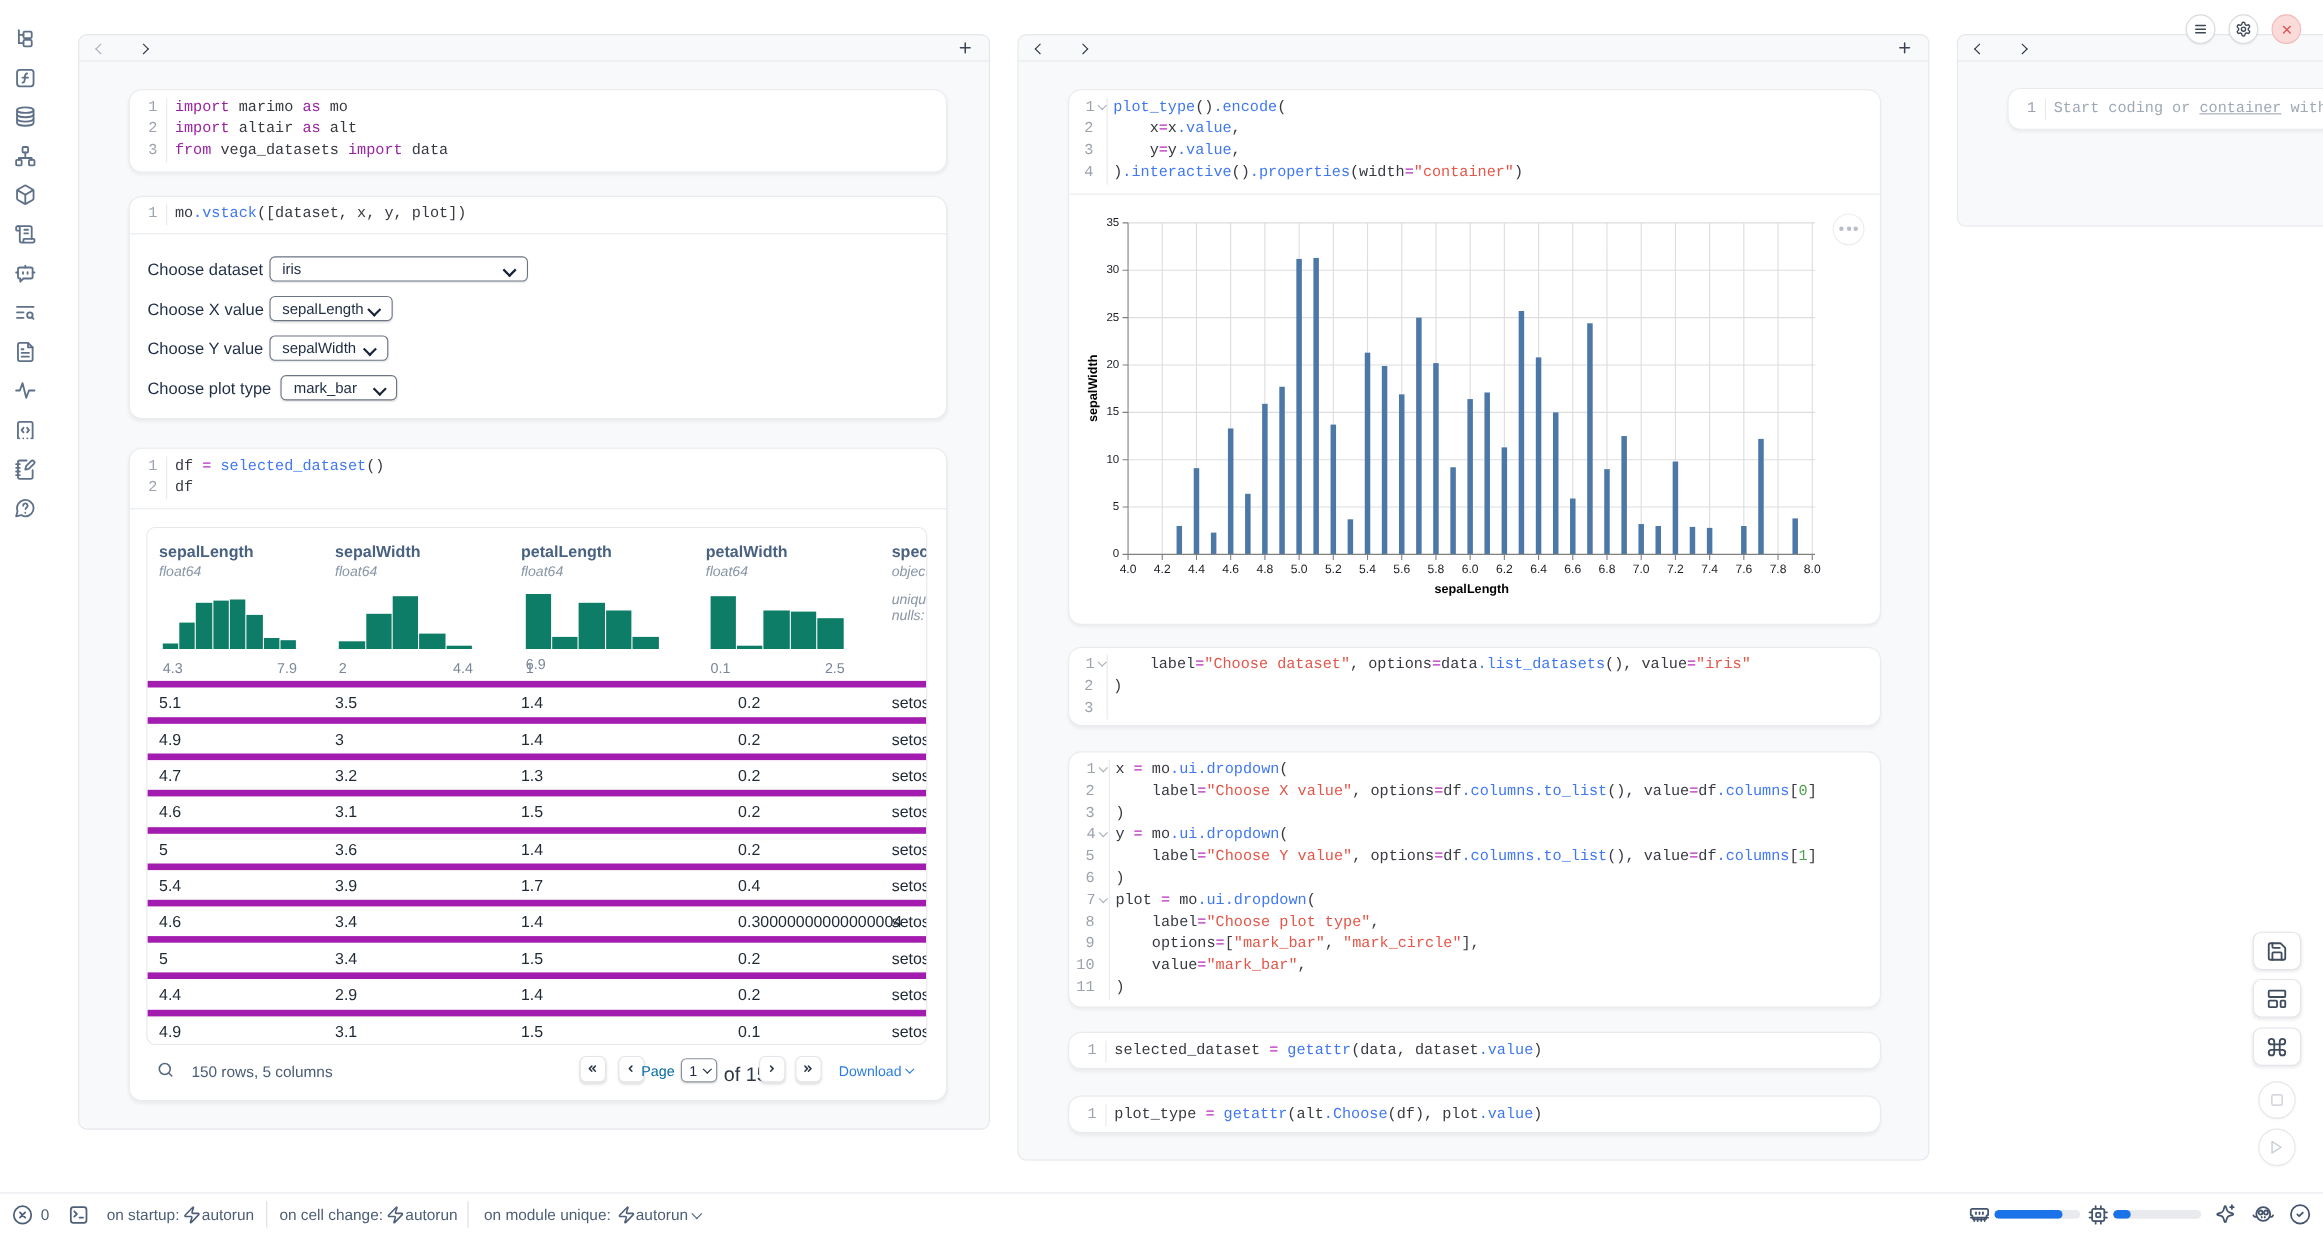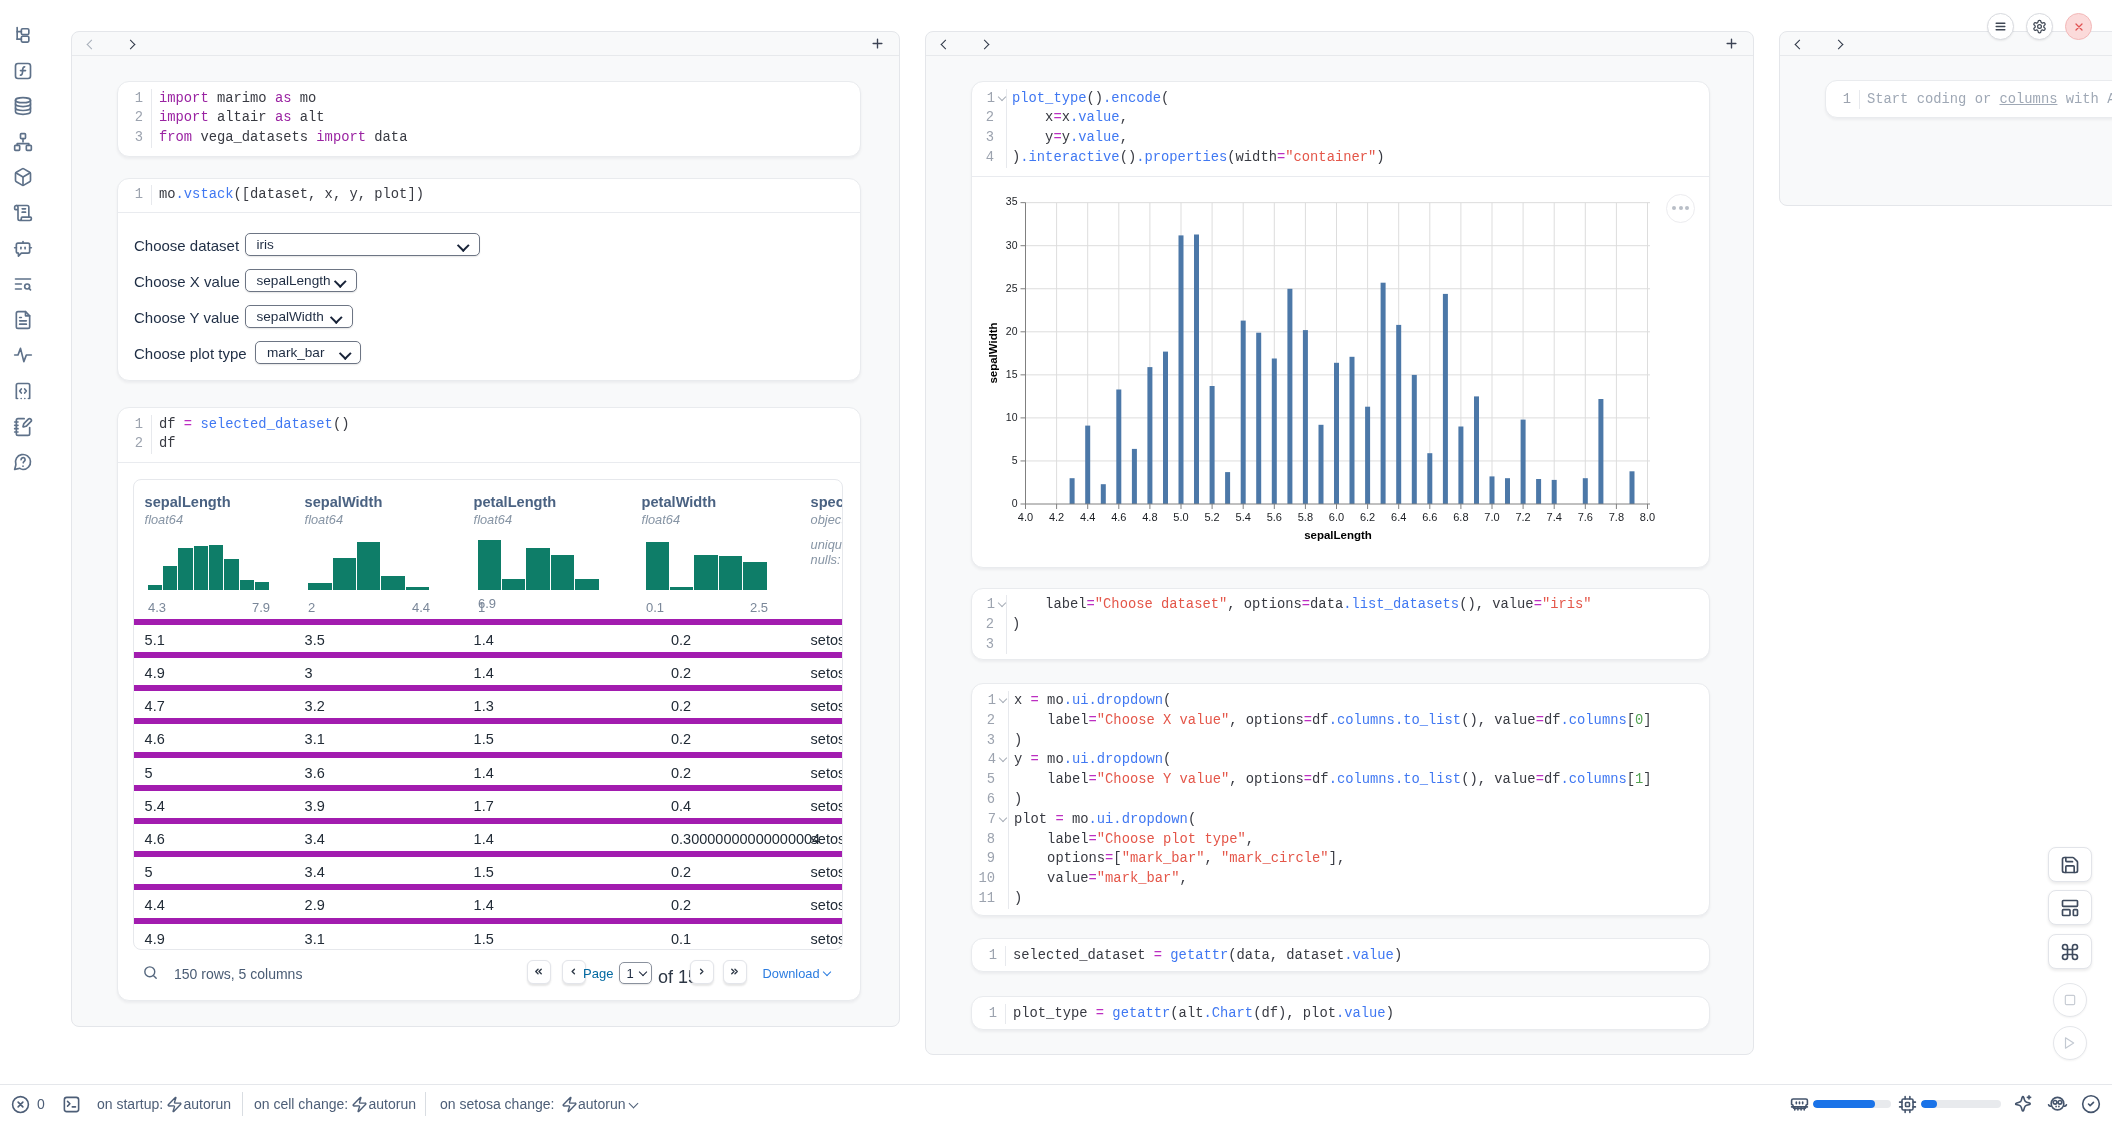--- a/index.html
+++ b/index.html
@@ -480,36 +480,36 @@
         </div>
    <div class="lines"><div>selected_dataset <span class="o">=</span> <span class="f">getattr</span>(data, dataset<span class="f">.value</span>)</div></div>
   </div>
  </div>
 
  <div class="cell" style="left:45px;top:964px;width:739px;height:34px;">
   <div class="code">
    <div class="gut" style="width:25px;">
           <div>1</div>
         </div>
-   <div class="lines"><div>plot_type <span class="o">=</span> <span class="f">getattr</span>(alt<span class="f">.Chart</span>(df), plot<span class="f">.value</span>)</div></div>
+   <div class="lines"><div>plot_type <span class="o">=</span> <span class="f">getattr</span>(alt<span class="f">.Choose</span>(df), plot<span class="f">.value</span>)</div></div>
   </div>
  </div>
 </div>
 
 <div class="col" id="col3" style="left:1779px;top:31px;width:828px;height:175px;">
  <div class="colhead">
   <span class="chev l" style="position:absolute;left:16px;top:9px;"></span>
   <span class="chev r" style="position:absolute;left:55px;top:9px;"></span>
  </div>
  <div class="cell" style="left:45px;top:47.5px;width:739px;height:38px;">
   <div class="code" style="padding:9px 0;">
    <div class="gut" style="width:25px;">
           <div>1</div>
         </div>
-   <div class="lines" style="color:#9fa8b5;"><div>Start coding or <span style="text-decoration:underline;">columns</span> with AI</div></div>
+   <div class="lines" style="color:#9fa8b5;"><div>Start coding or <span style="text-decoration:underline;">container</span> with AI</div></div>
   </div>
  </div>
 </div>
 
 <div id="topright">
  <div class="abs" style="left:1987px;top:13px;width:27px;height:27px;border:1px solid #d8dadf;border-radius:50%;background:#fff;box-shadow:0 1px 2px rgba(0,0,0,.07);box-sizing:border-box;">
   <svg width="13" height="13" viewBox="0 0 24 24" fill="none" stroke="#3f4754" stroke-width="2.6" stroke-linecap="round" style="margin:6px;">
         <path d="M4 6h16M4 12h16M4 18h16"></path>
       </svg>
  </div>
@@ -574,21 +574,21 @@
       <path d="M4 14a1 1 0 0 1-.78-1.63l9.9-10.2a.5.5 0 0 1 .86.46l-1.92 6.02A1 1 0 0 0 13 10h7a1 1 0 0 1 .78 1.63l-9.9 10.2a.5.5 0 0 1-.86-.46l1.92-6.02A1 1 0 0 0 11 14z"></path>
     </svg>
  <div class="abs" style="left:183.5px;top:11px;">autorun</div>
  <div class="abs" style="left:242px;top:7px;width:1px;height:24px;background:#d9dde2;"></div>
  <div class="abs" style="left:254px;top:11px;">on cell change:</div>
  <svg width="17" height="17" viewBox="0 0 24 24" fill="none" stroke="#4d5e77" stroke-width="2" stroke-linejoin="round" style="position:absolute;left:351px;top:11px;">
       <path d="M4 14a1 1 0 0 1-.78-1.63l9.9-10.2a.5.5 0 0 1 .86.46l-1.92 6.02A1 1 0 0 0 13 10h7a1 1 0 0 1 .78 1.63l-9.9 10.2a.5.5 0 0 1-.86-.46l1.92-6.02A1 1 0 0 0 11 14z"></path>
     </svg>
  <div class="abs" style="left:368.5px;top:11px;">autorun</div>
  <div class="abs" style="left:425px;top:7px;width:1px;height:24px;background:#d9dde2;"></div>
- <div class="abs" style="left:440px;top:11px;">on setosa change:</div>
+ <div class="abs" style="left:440px;top:11px;">on module unique:</div>
  <svg width="17" height="17" viewBox="0 0 24 24" fill="none" stroke="#4d5e77" stroke-width="2" stroke-linejoin="round" style="position:absolute;left:561px;top:11px;">
       <path d="M4 14a1 1 0 0 1-.78-1.63l9.9-10.2a.5.5 0 0 1 .86.46l-1.92 6.02A1 1 0 0 0 13 10h7a1 1 0 0 1 .78 1.63l-9.9 10.2a.5.5 0 0 1-.86-.46l1.92-6.02A1 1 0 0 0 11 14z"></path>
     </svg>
  <div class="abs" style="left:578px;top:11px;">autorun</div>
  <span class="chev" style="position:absolute;left:630px;top:15px;border-color:#4d5e77;border-width:1.7px;transform:rotate(45deg);"></span>
 
  <svg width="19" height="19" viewBox="0 0 24 24" fill="none" stroke="#44546c" stroke-width="2" stroke-linecap="round" stroke-linejoin="round" style="position:absolute;left:1790px;top:10px;">
       <path d="M6 19v-3"></path>
       <path d="M10 19v-3"></path>
       <path d="M14 19v-3"></path>

